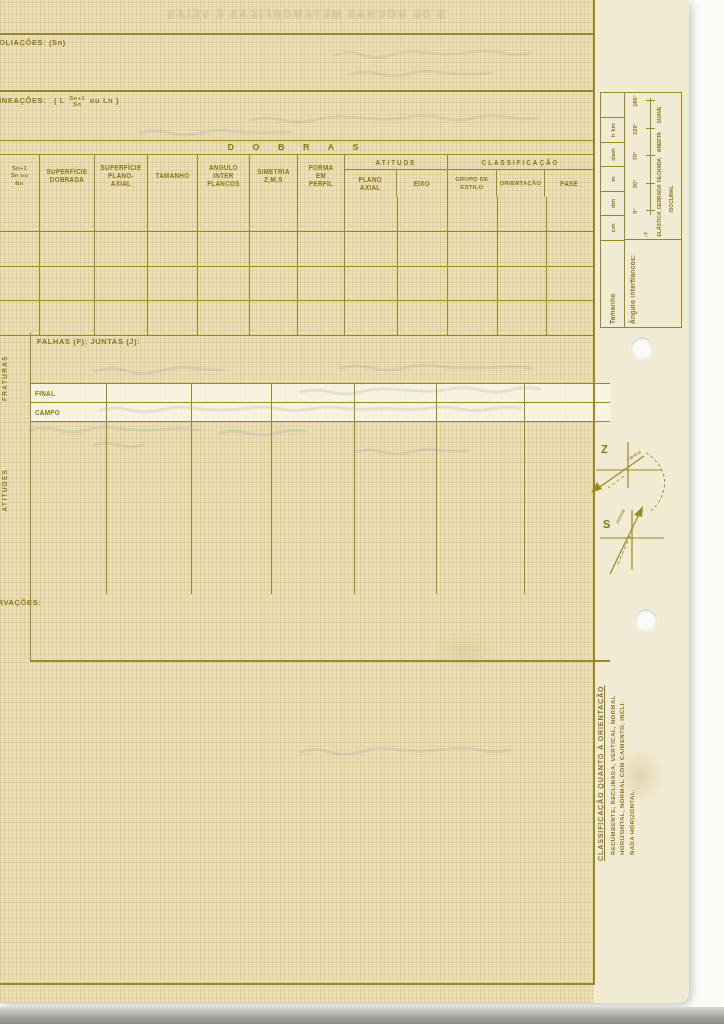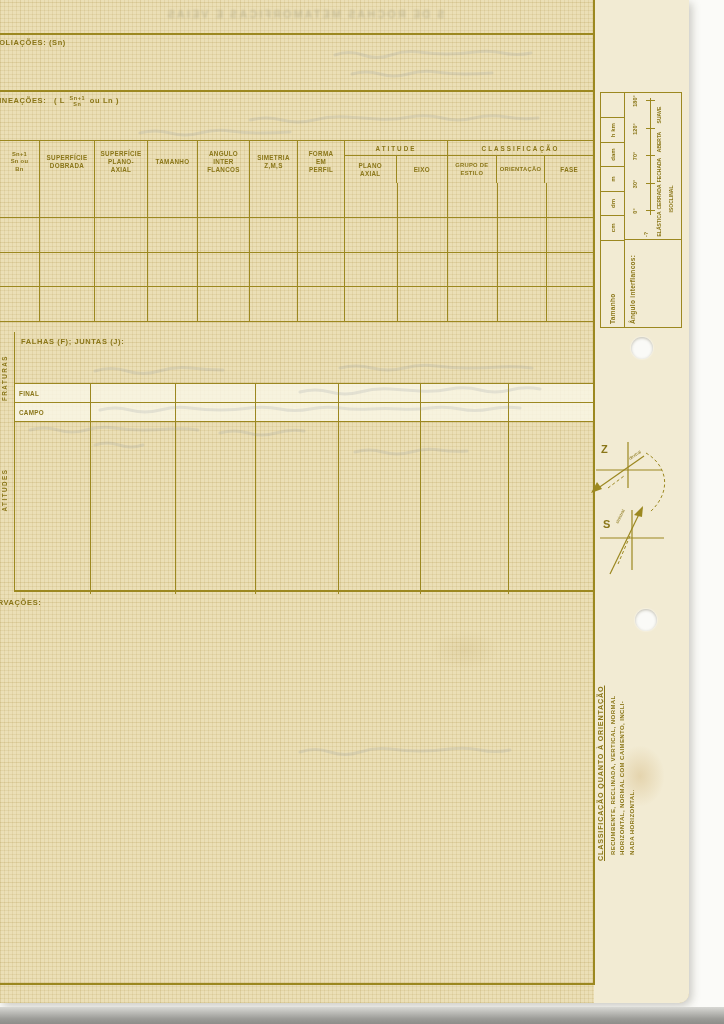--- a/index.html
+++ b/index.html
@@ -31,21 +31,21 @@
   .dcell:last-child{border-right:none;}
   .dgroup{box-sizing:border-box;border-right:1px solid #9c8820;display:flex;flex-direction:column;}
   .dgroup:last-child{border-right:none;}
   .dgroup .gtitle{height:14px;border-bottom:1px solid #9c8820;display:flex;align-items:center;justify-content:center;letter-spacing:2px;}
   .dgroup .gsub{flex:1;display:flex;}
   .gsub .dcell{flex:1;}
   .drow{display:flex;height:33.75px;border-bottom:1px solid #9c8820;}
   .bcell{box-sizing:border-box;border-right:1px solid #9c8820;height:100%;}
   .bcell:last-child{border-right:none;}
   
-  .falhas-box{position:absolute;left:14px;top:332px;width:580px;height:260px;box-sizing:border-box;
+  .falhas-box{position:absolute;left:30px;top:332px;width:580px;height:330px;box-sizing:border-box;
               border-left:1.5px solid #9c8820;border-bottom:2px solid #9c8820;}
   .fal-head{height:51px;position:relative;}
   .frow{display:flex;height:18px;border-top:1px solid #9c8820;background:rgba(250,247,232,.8);}
   .fcell{box-sizing:border-box;border-right:1px solid #9c8820;display:flex;align-items:center;padding-left:4px;}
   .fcell:last-child{border-right:none;}
   .fbig{display:flex;height:172px;border-top:1px solid #9c8820;}
   .rot-wrap{position:absolute;overflow:visible;}
   .rot-inner{transform-origin:top left;}
   
   .resp{position:absolute;left:455px;top:912px;width:139px;height:71px;box-sizing:border-box;
@@ -96,20 +96,21 @@
       <span>LINEAÇÕES:</span>
       <span style="margin-left:5px;">( L</span>
       <span style="display:inline-block;vertical-align:middle;text-align:center;font-size:5.5px;line-height:1.1;margin:0 2px;">
         <span style="display:block;">Sn+1</span>
         <span style="display:block;">Sn</span>
       </span>
       <span>ou Ln )</span>
     </div>
 
     <div class="dobras">
+      <div class="dobras-title">D O B R A S</div>
       <div class="dhead">
         <div class="dcell tiny" style="width:40px;font-size:5.8px;">Sn+1
 Sn ou
 Bn</div>
         <div class="dcell tiny" style="width:55px;">SUPERFÍCIE
 DOBRADA</div>
         <div class="dcell tiny" style="width:53px;">SUPERFÍCIE
 PLANO-
 AXIAL</div>
         <div class="dcell tiny" style="width:50px;">TAMANHO</div>

